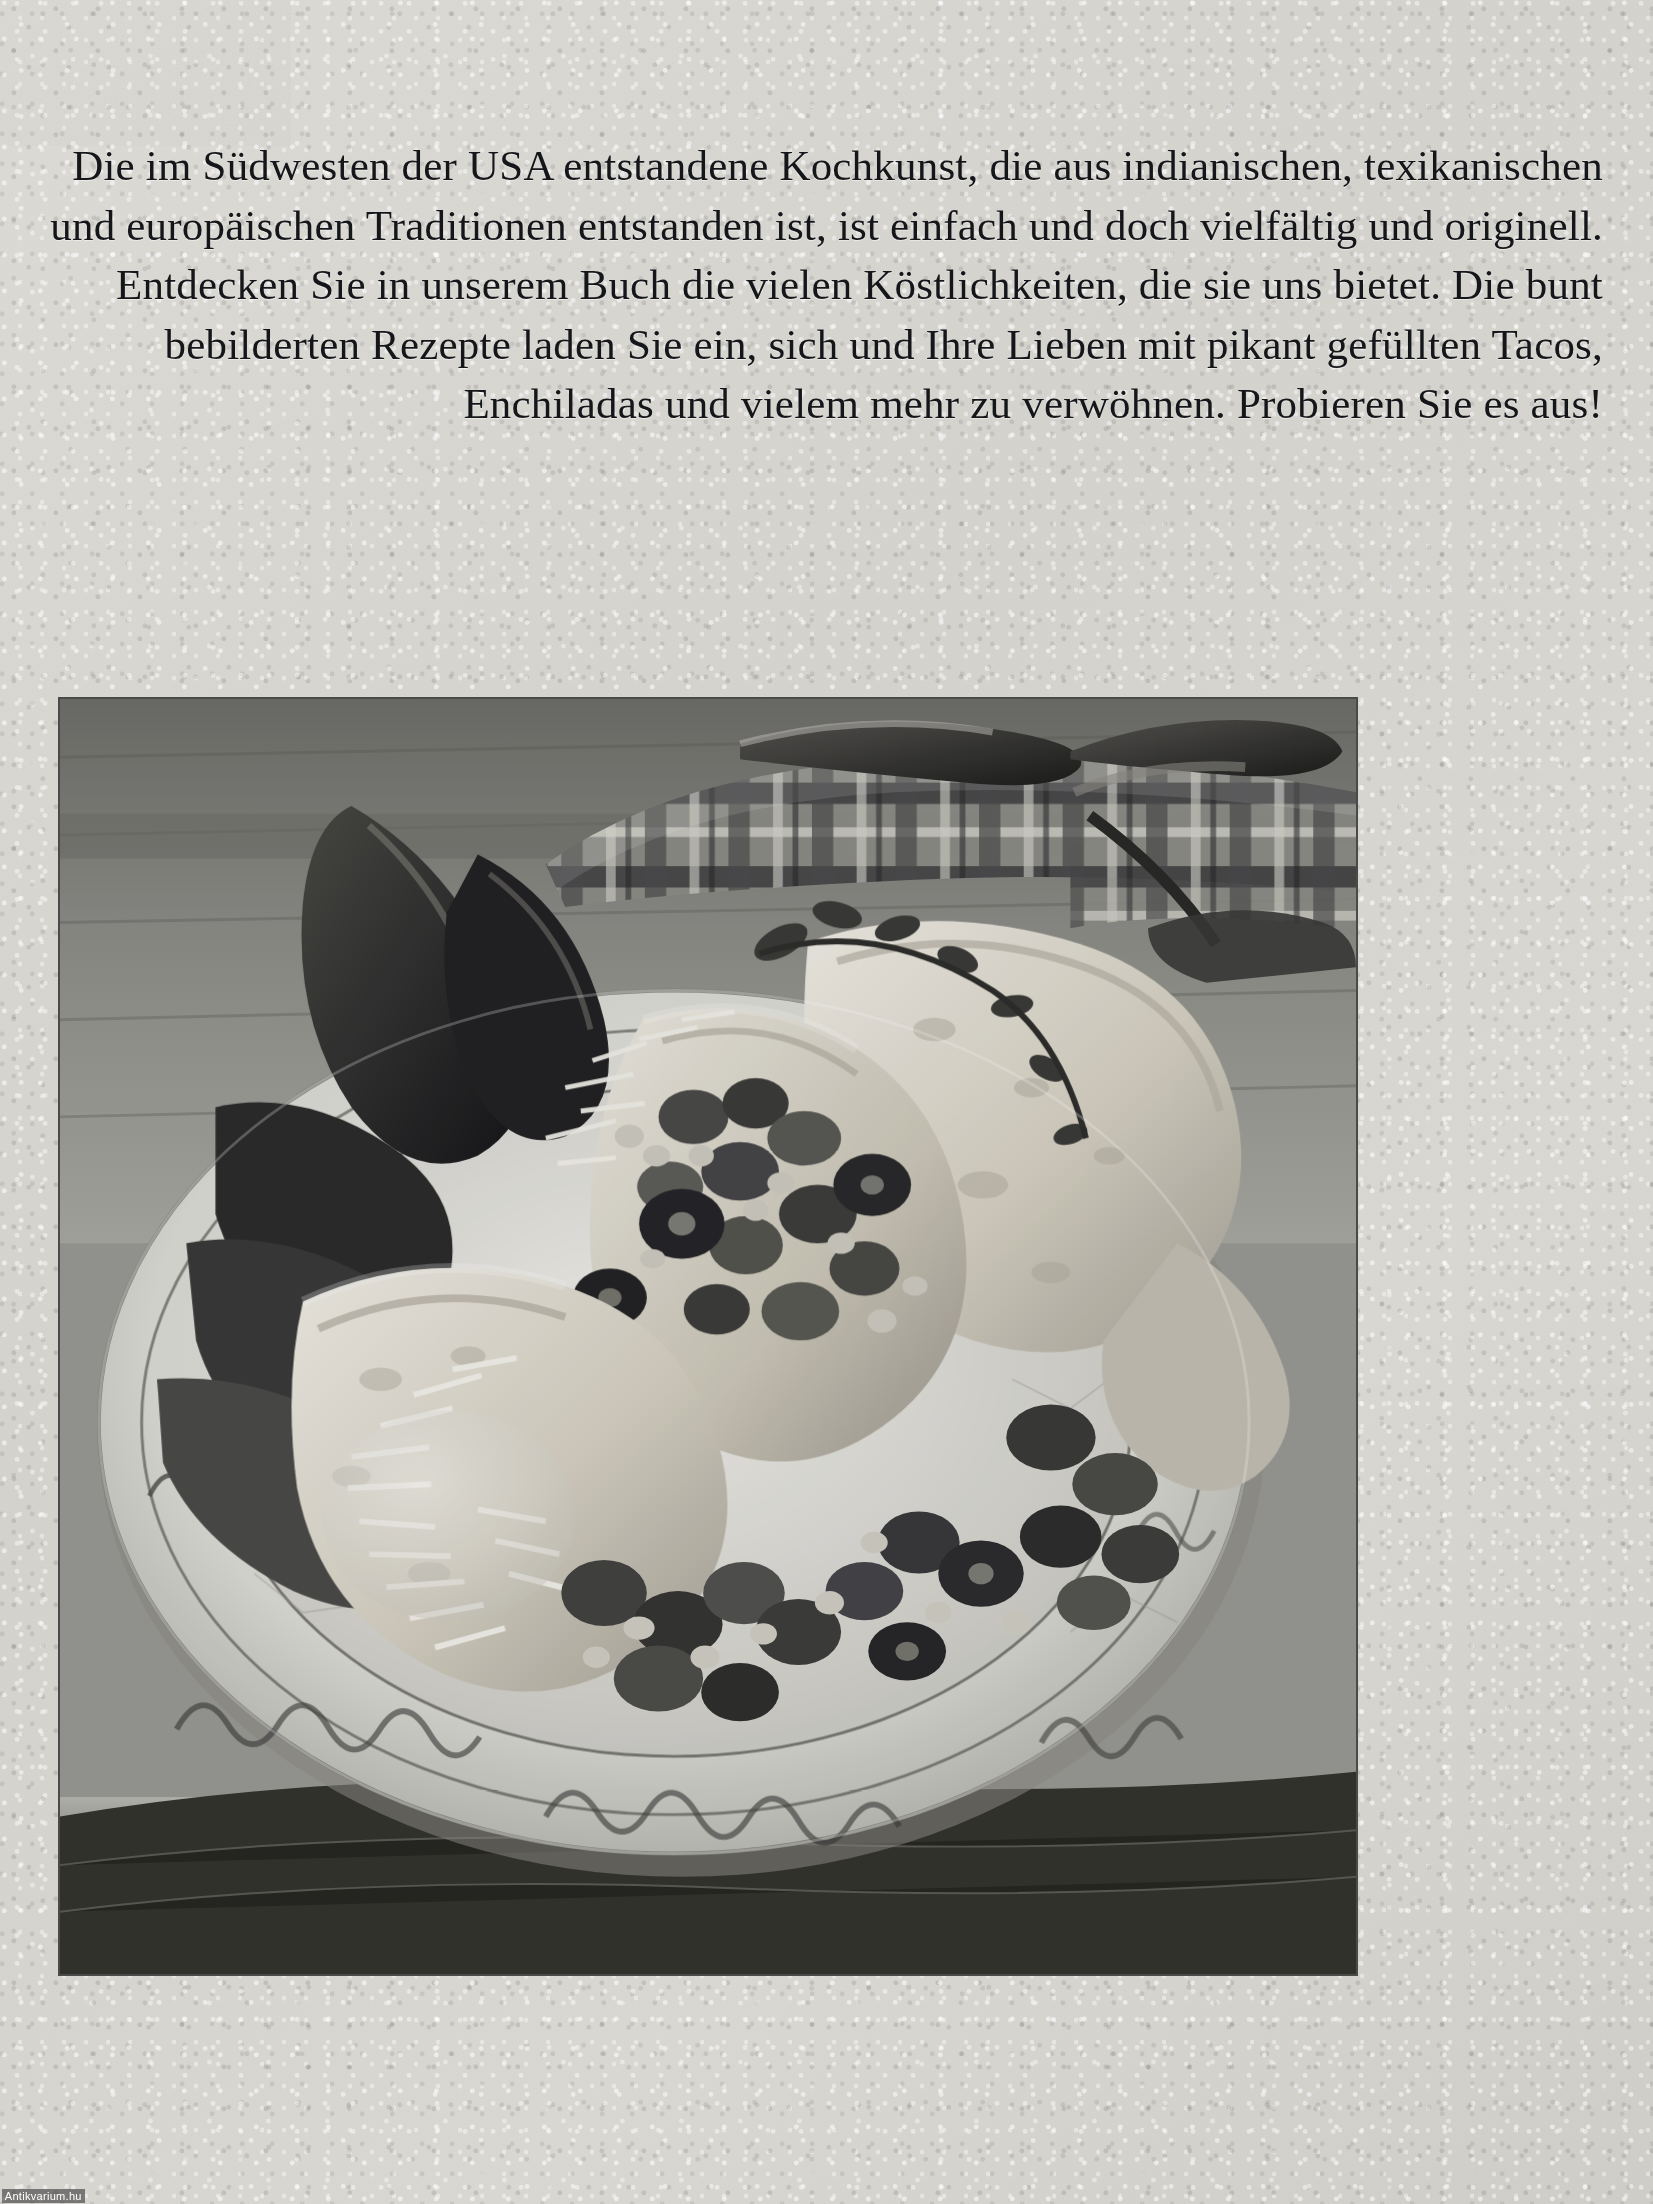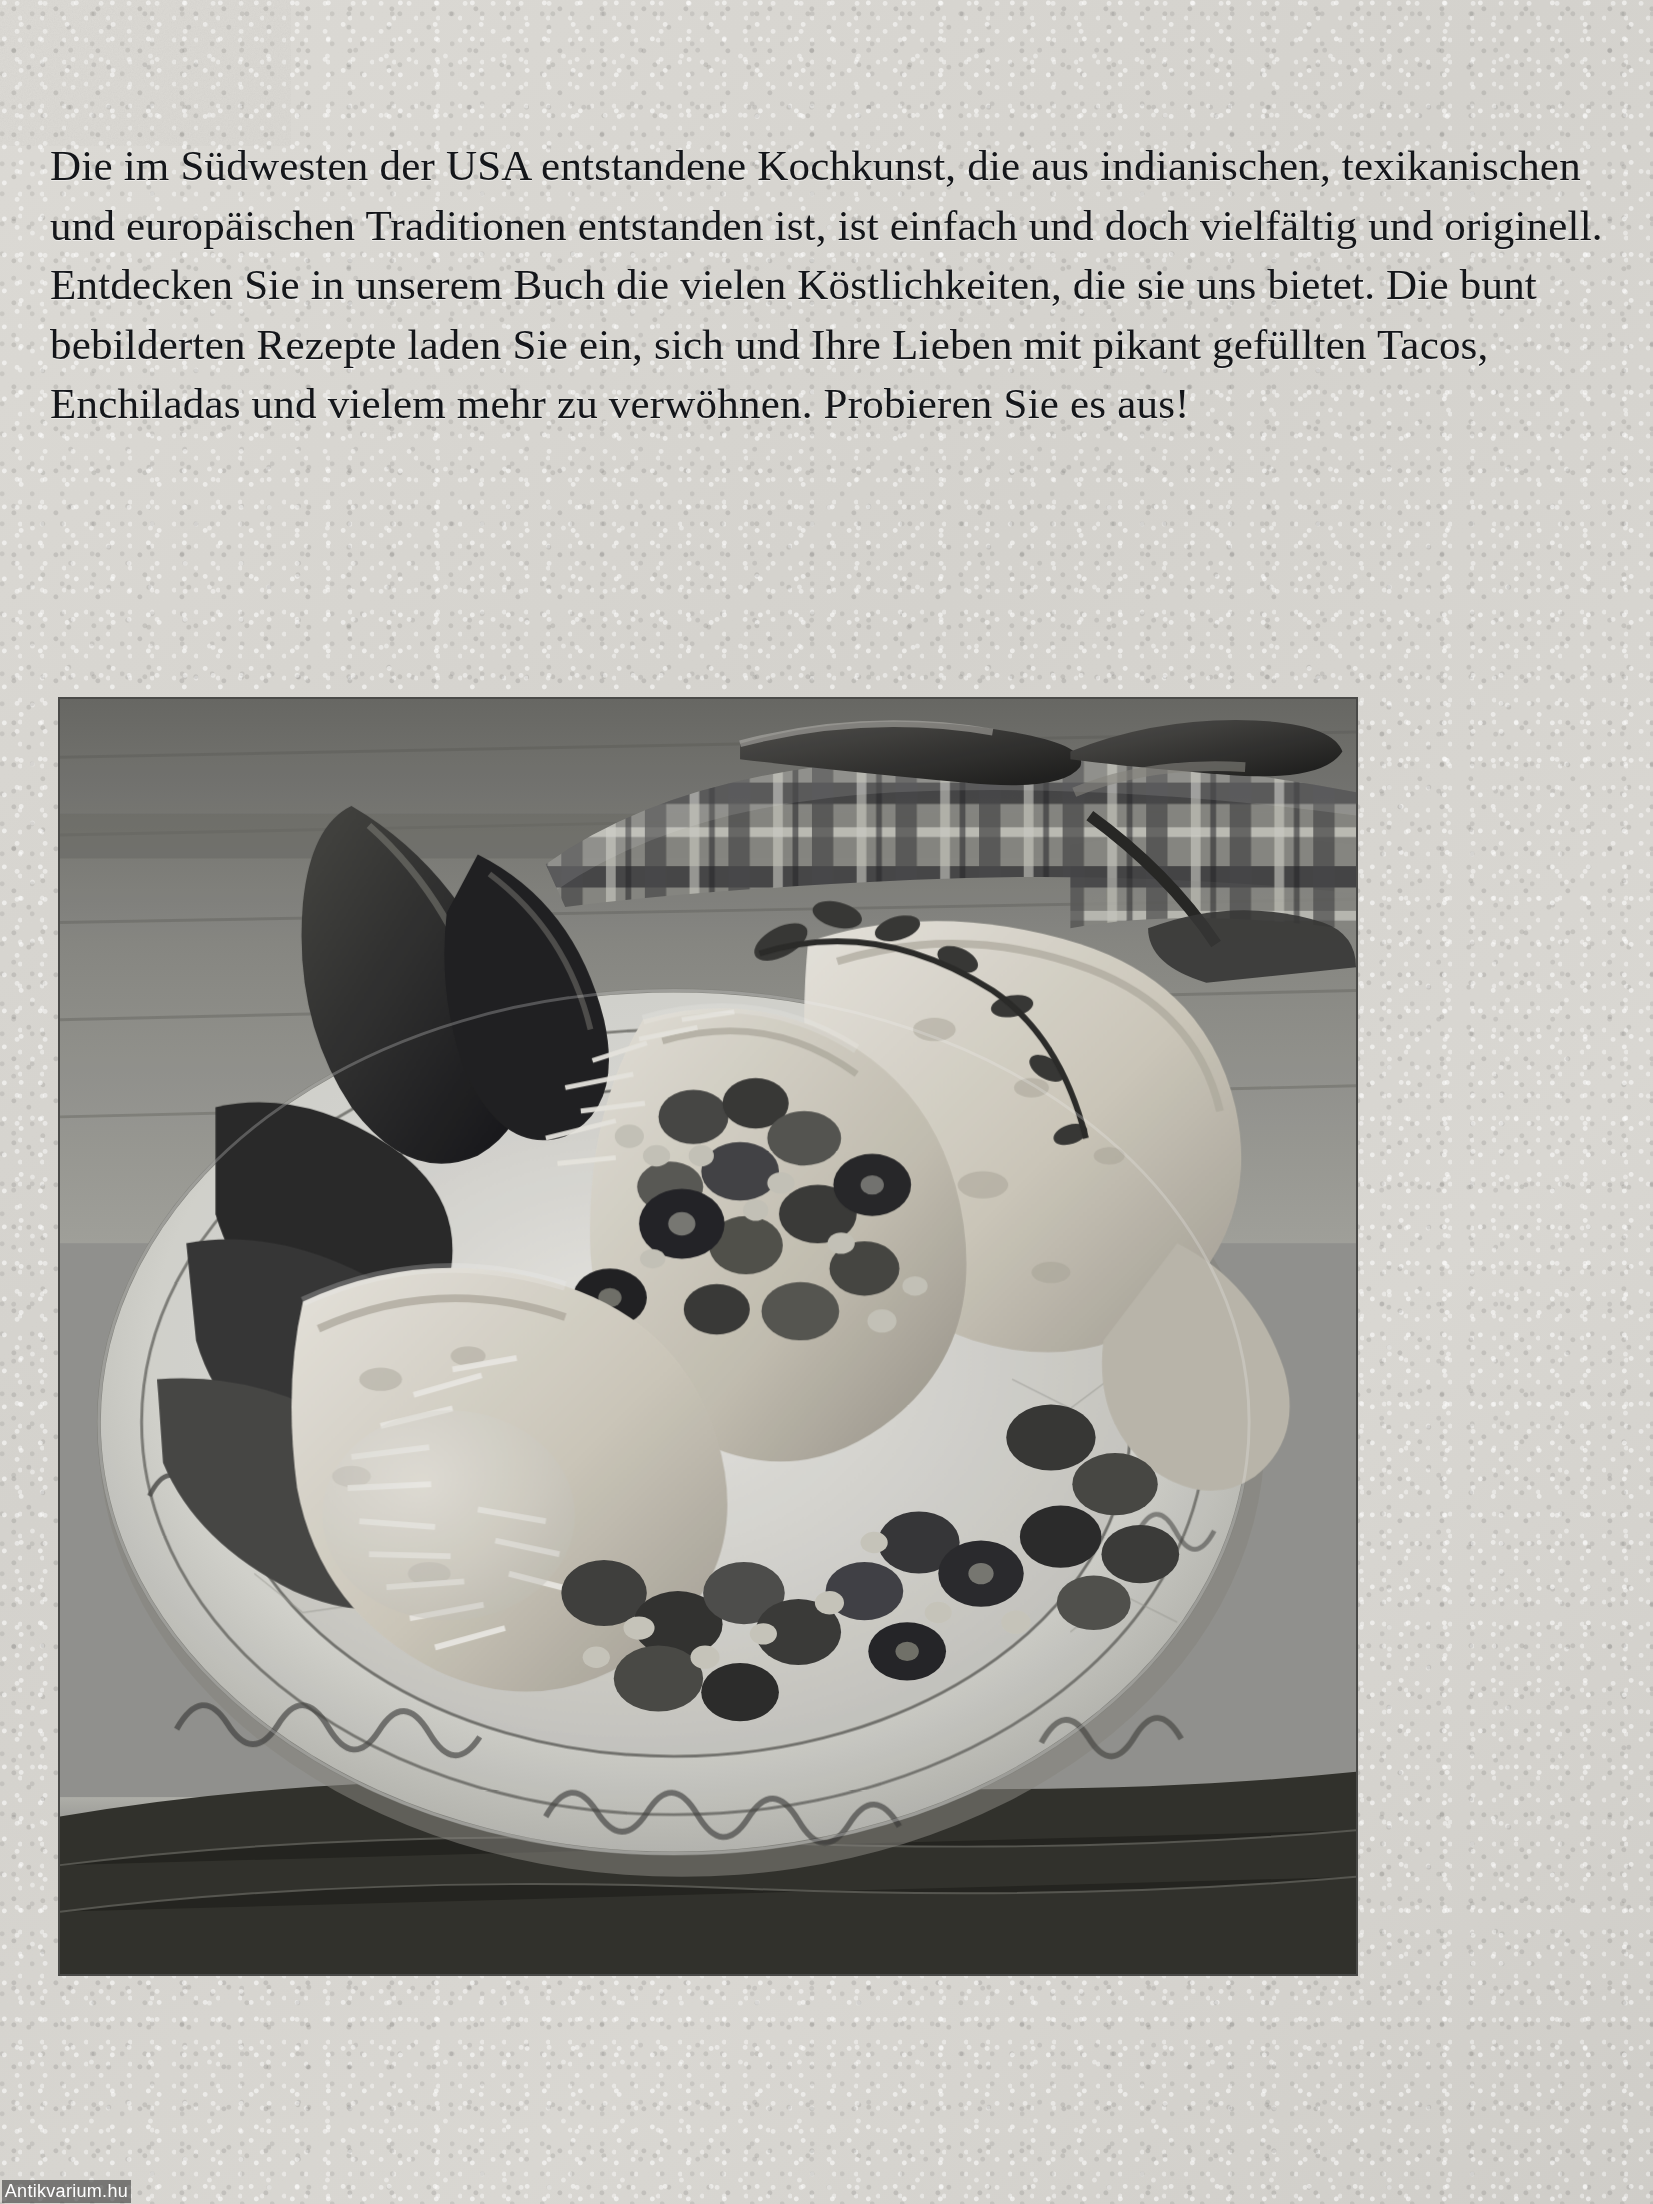--- a/index.html
+++ b/index.html
@@ -44,21 +44,21 @@
     mix-blend-mode: multiply;
     pointer-events: none;
   }
 
   
   .intro {
     position: absolute;
     left: 50px;
     top: 93px;
     width: 1553px;
-    text-align: left;
+    text-align: right;
     font-family: "Liberation Serif", serif;
     font-size: 43px;
     line-height: 1.385;
     color: #14161a;
     letter-spacing: 0.2px;
     text-shadow: 0 1px 0 rgba(255,255,255,0.45);
   }
 
   
   .photo-frame {
@@ -77,21 +77,21 @@
     width: 100%;
     height: 100%;
   }
 
   
   .watermark {
     position: absolute;
     left: 1.9px;
     bottom: 1.9px;
     font-family: "Liberation Sans", sans-serif;
-    font-size: 18px;
+    font-size: 11px;
     color: #ffffff;
     background: rgba(40,40,40,0.55);
     padding: 1px 2.9px;
     letter-spacing: 0.3px;
   }
 </style>
 </head>
 <body>
 
 <div id="page"></div>

